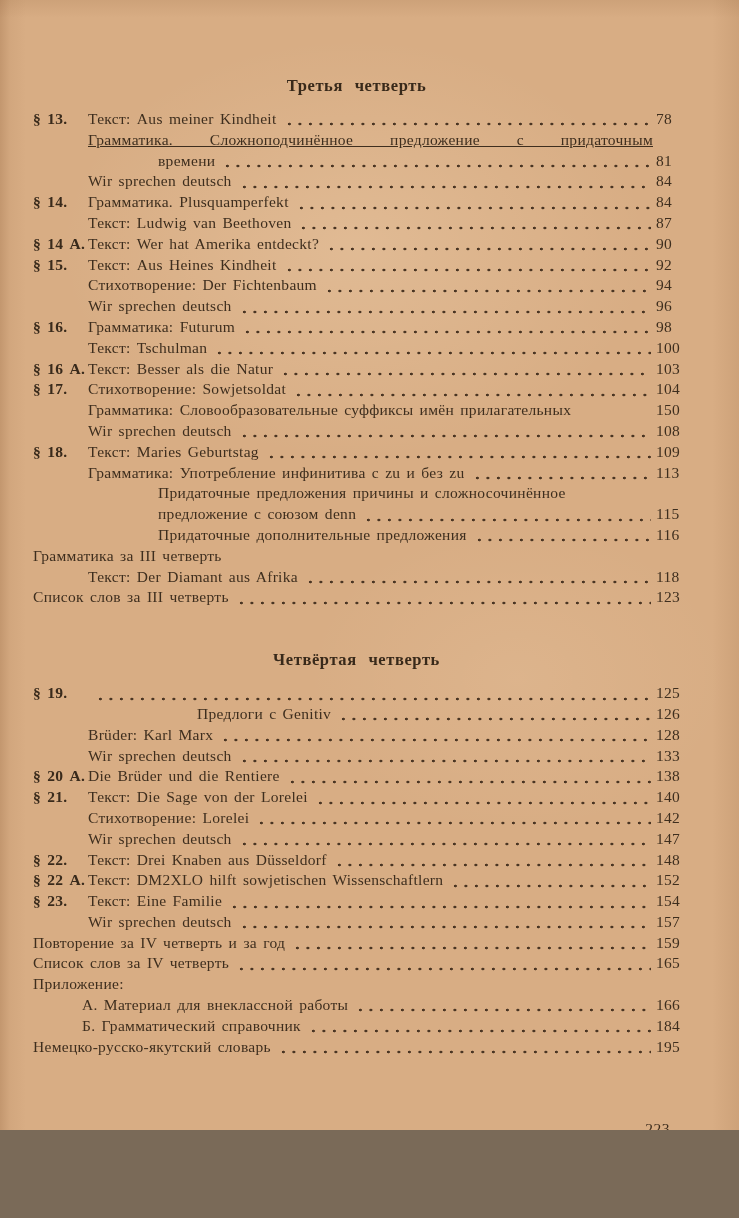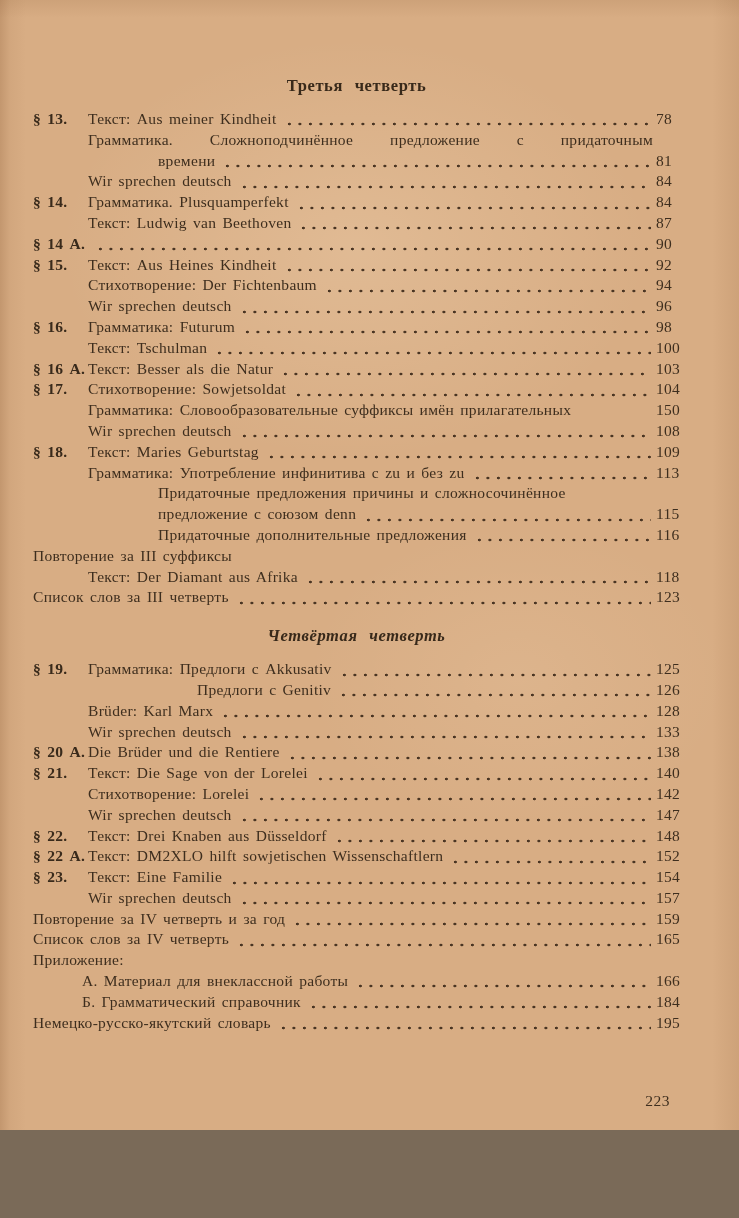--- a/index.html
+++ b/index.html
@@ -21,21 +21,21 @@
   .heading{
     margin:0 16px 13px 6px;
     text-align:center;
     font-size:16.5px;
     font-weight:700;
     letter-spacing:0.6px;
     word-spacing:7px;
     color:#38291a;
     line-height:20px;
   }
-  .quarter-2 .heading{margin-top:18px;font-style:italic;}
+  .quarter-2 .heading{margin-top:42px;}
   .row{
     display:flex;
     align-items:baseline;
     height:20.8px;
     line-height:20.8px;
     font-size:15.5px;
     letter-spacing:0.3px;
     word-spacing:2px;
     white-space:nowrap;
   }
@@ -64,24 +64,25 @@
     flex:0 0 auto;
     min-width:34px;
   }
   .row.justifyrow{
     display:block;
     padding-left:55px;
     padding-right:37px;
     text-align:justify;
     text-align-last:justify;
     white-space:normal;
+    text-decoration:underline;
   }
   .footer{
     position:absolute;
-    top:1092px;
+    top:1120px;
     right:69px;
     font-size:15.5px;
     letter-spacing:0.5px;
     color:#3e2e1e;
   }
 </style>
 </head>
 <body>
 
 <div class="paper">
@@ -114,20 +115,21 @@
           <span class="page">84</span>
         </div>
         <div class="row">
           <span class="sp1"></span>
           <span class="title">Текст: Ludwig van Beethoven</span>
           <span class="dots"></span>
           <span class="page">87</span>
         </div>
         <div class="row">
           <span class="num">§ 14 А.</span>
+          <span class="title">Текст: Wer hat Amerika entdeckt?</span>
           <span class="dots"></span>
           <span class="page">90</span>
         </div>
         <div class="row">
           <span class="num">§ 15.</span>
           <span class="title">Текст: Aus Heines Kindheit</span>
           <span class="dots"></span>
           <span class="page">92</span>
         </div>
         <div class="row">
@@ -201,40 +203,39 @@
           <span class="page">115</span>
         </div>
         <div class="row">
           <span class="sp2"></span>
           <span class="title">Придаточные дополнительные предложения</span>
           <span class="dots"></span>
           <span class="page">116</span>
         </div>
         <div class="row">
           <span class="sp0"></span>
-          <span class="title">Повторение за III суффиксы</span>
+          <span class="title">Грамматика за III четверть</span>
         </div>
         <div class="row">
           <span class="sp1"></span>
           <span class="title">Текст: Der Diamant aus Afrika</span>
           <span class="dots"></span>
           <span class="page">118</span>
         </div>
         <div class="row">
           <span class="sp0"></span>
           <span class="title">Список слов за III четверть</span>
           <span class="dots"></span>
           <span class="page">123</span>
         </div>
       </section>
       <section class="quarter quarter-2">
         <h2 class="heading">Четвёртая четверть</h2>
         <div class="row">
           <span class="num">§ 19.</span>
-          <span class="title">Грамматика: Предлоги с Akkusativ</span>
           <span class="dots"></span>
           <span class="page">125</span>
         </div>
         <div class="row">
           <span class="sp3"></span>
           <span class="title">Предлоги с Genitiv</span>
           <span class="dots"></span>
           <span class="page">126</span>
         </div>
         <div class="row">

